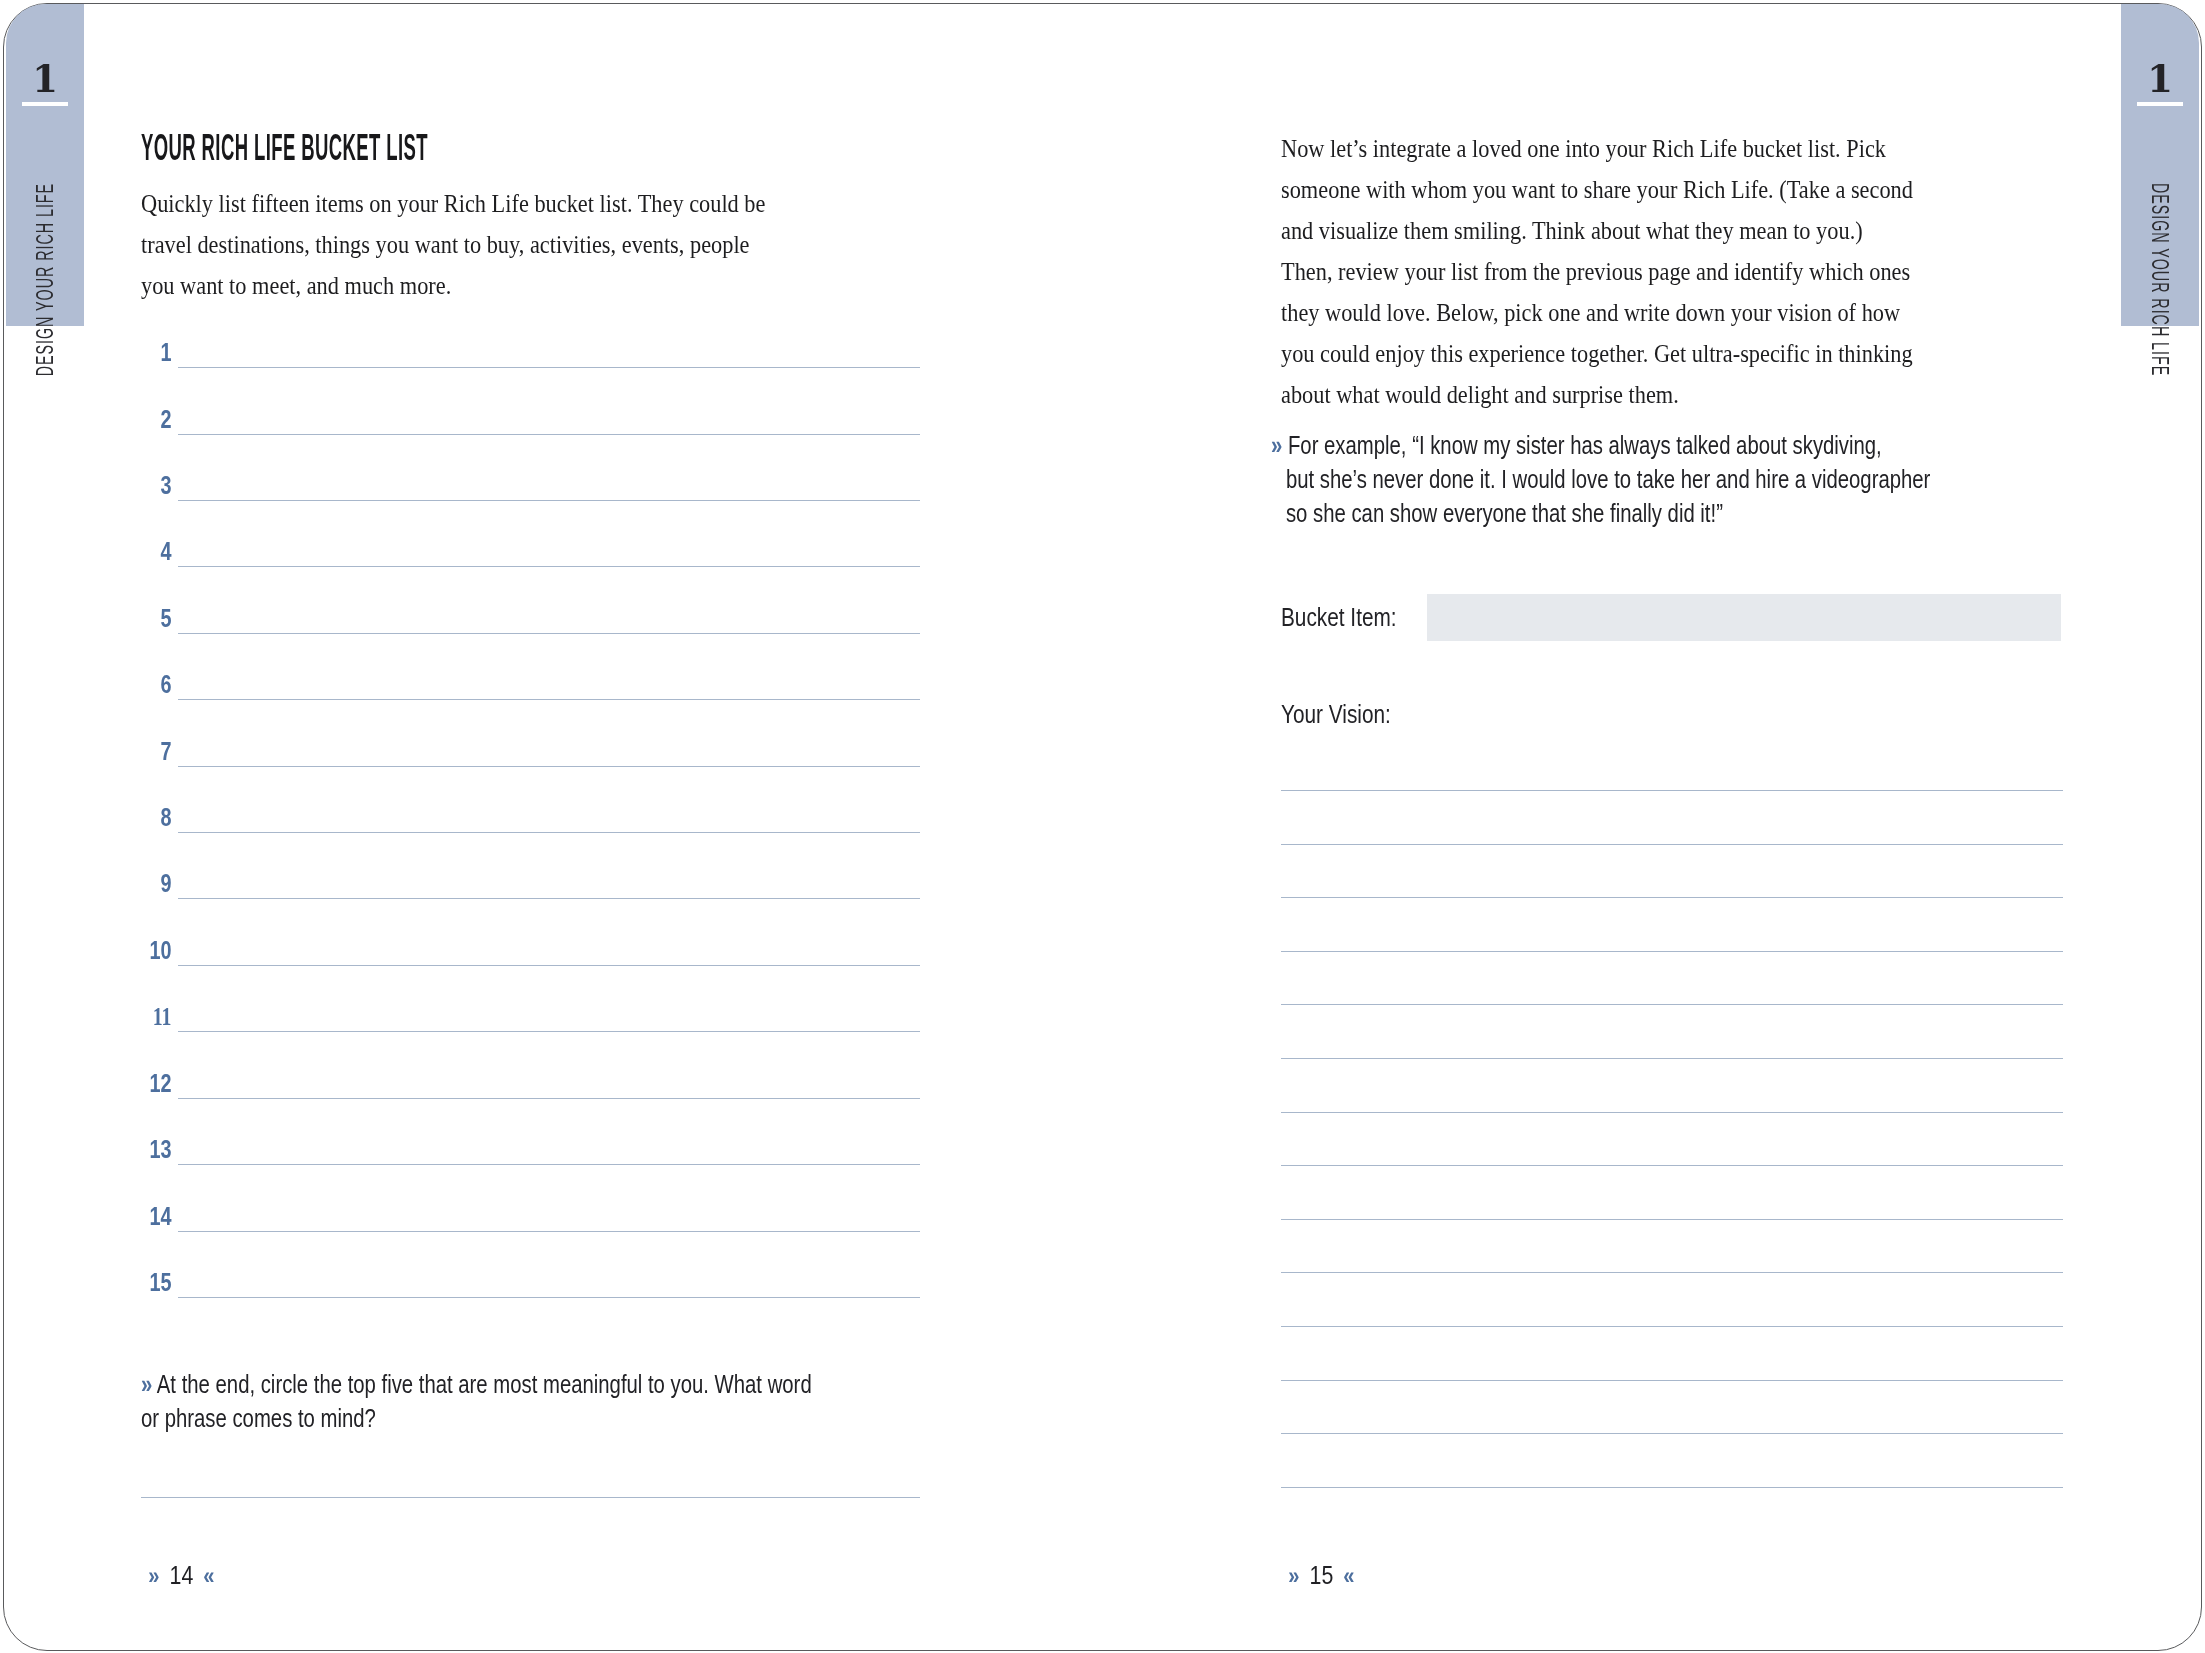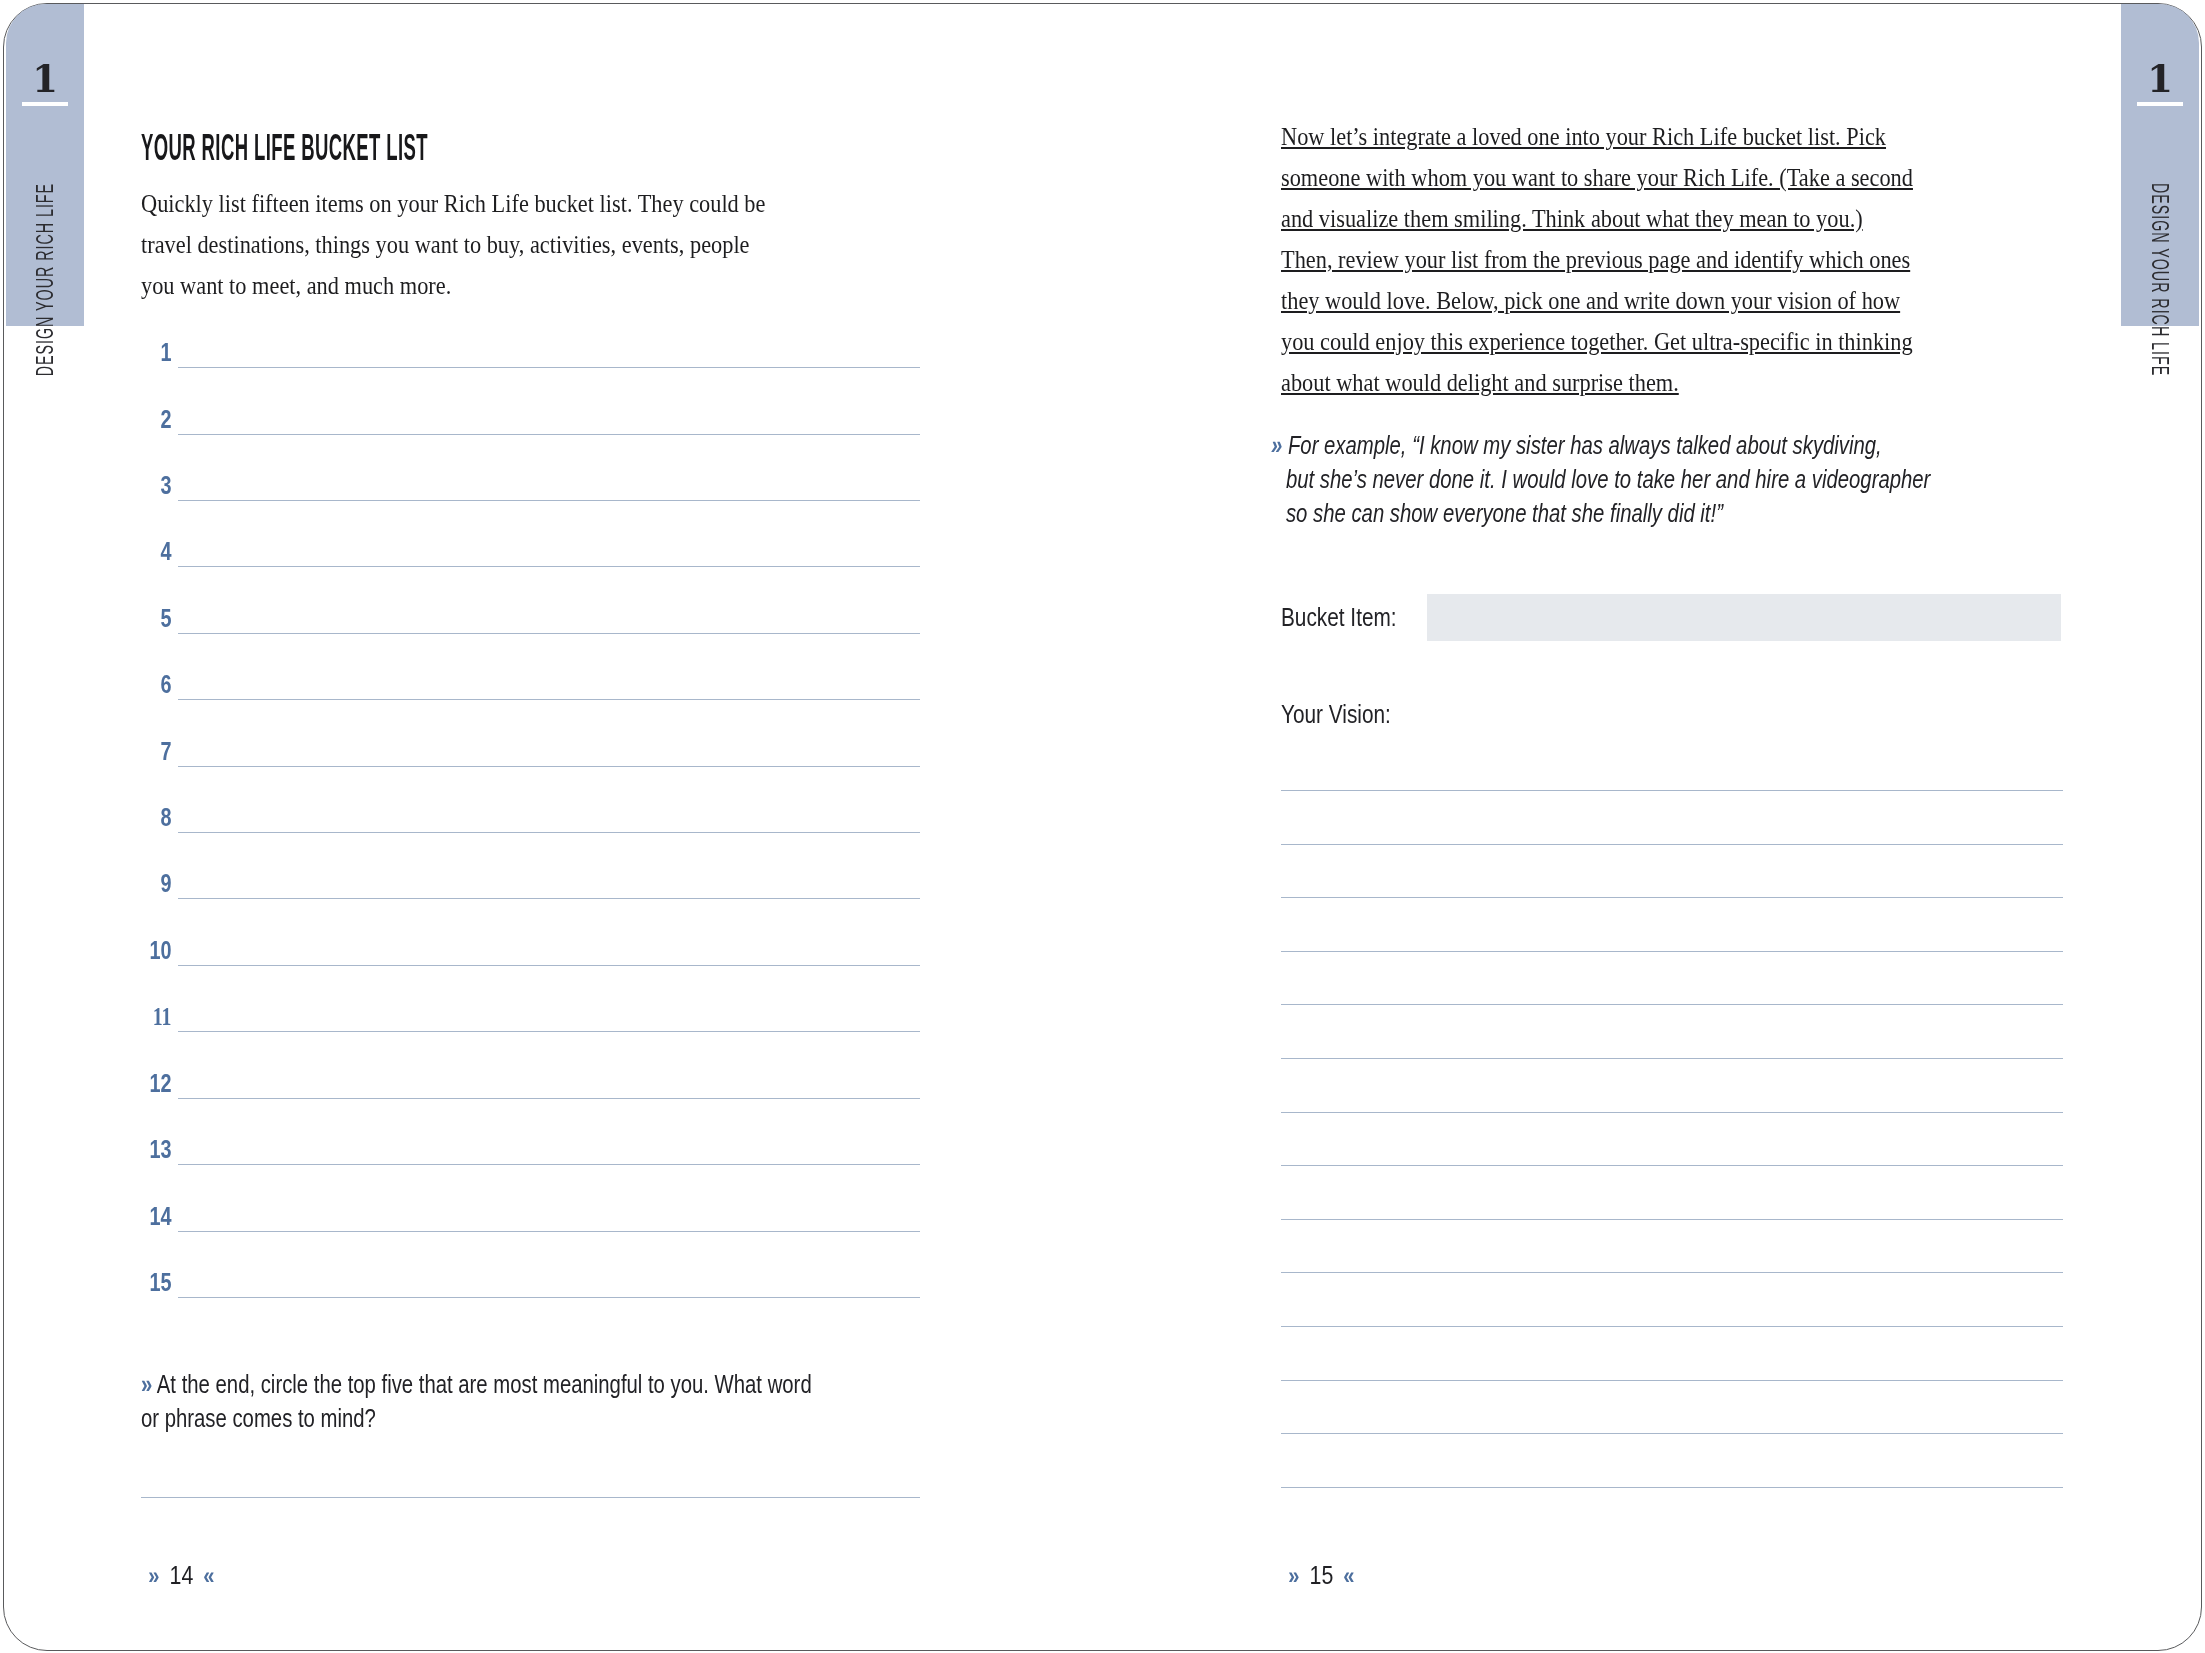--- a/index.html
+++ b/index.html
@@ -170,31 +170,31 @@
 <div class="answer-line" style="left:141px;top:1497px;width:779px;"></div>
 
 <div class="pagenum" style="left:141px;width:779px;">
   <span class="inner">
     <span class="pn-mark">»</span>
     <span class="pn-num">14</span>
     <span class="pn-mark">«</span>
   </span>
 </div>
 
-<div class="serif-block" style="left:1281px;top:116px;width:782px;text-decoration:underline;">
+<div class="serif-block" style="left:1281px;top:128px;width:782px;">
   <div class="serif-line">Now let’s integrate a loved one into your Rich Life bucket list. Pick</div>
   <div class="serif-line">someone with whom you want to share your Rich Life. (Take a second</div>
   <div class="serif-line">and visualize them smiling. Think about what they mean to you.)</div>
   <div class="serif-line">Then, review your list from the previous page and identify which ones</div>
   <div class="serif-line">they would love. Below, pick one and write down your vision of how</div>
   <div class="serif-line">you could enjoy this experience together. Get ultra-specific in thinking</div>
   <div class="serif-line">about what would delight and surprise them.</div>
 </div>
 
-<div class="cond-block" style="left:1271px;top:428px;width:814px;font-style:italic;">
+<div class="cond-block" style="left:1271px;top:428px;width:814px;">
   <div class="cond example-line first">
     <span class="marker">»</span>
     <span>For example, “I know my sister has always talked about skydiving,</span>
   </div>
   <div class="cond example-line">but she’s never done it. I would love to take her and hire a videographer</div>
   <div class="cond example-line">so she can show everyone that she finally did it!”</div>
 </div>
 
 <div class="bucket-label">
   <span class="cond" style="display:inline-block;">Bucket Item:</span>

